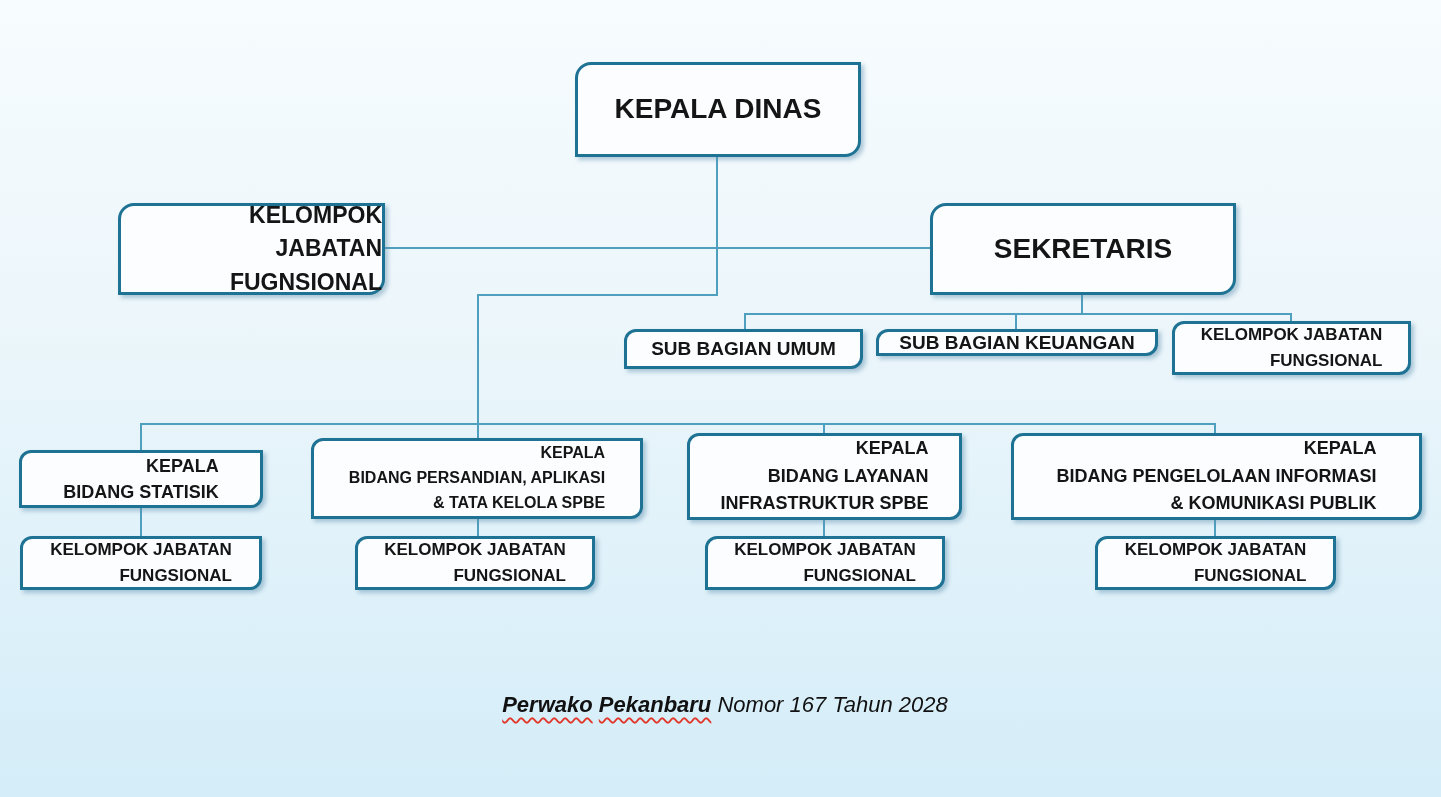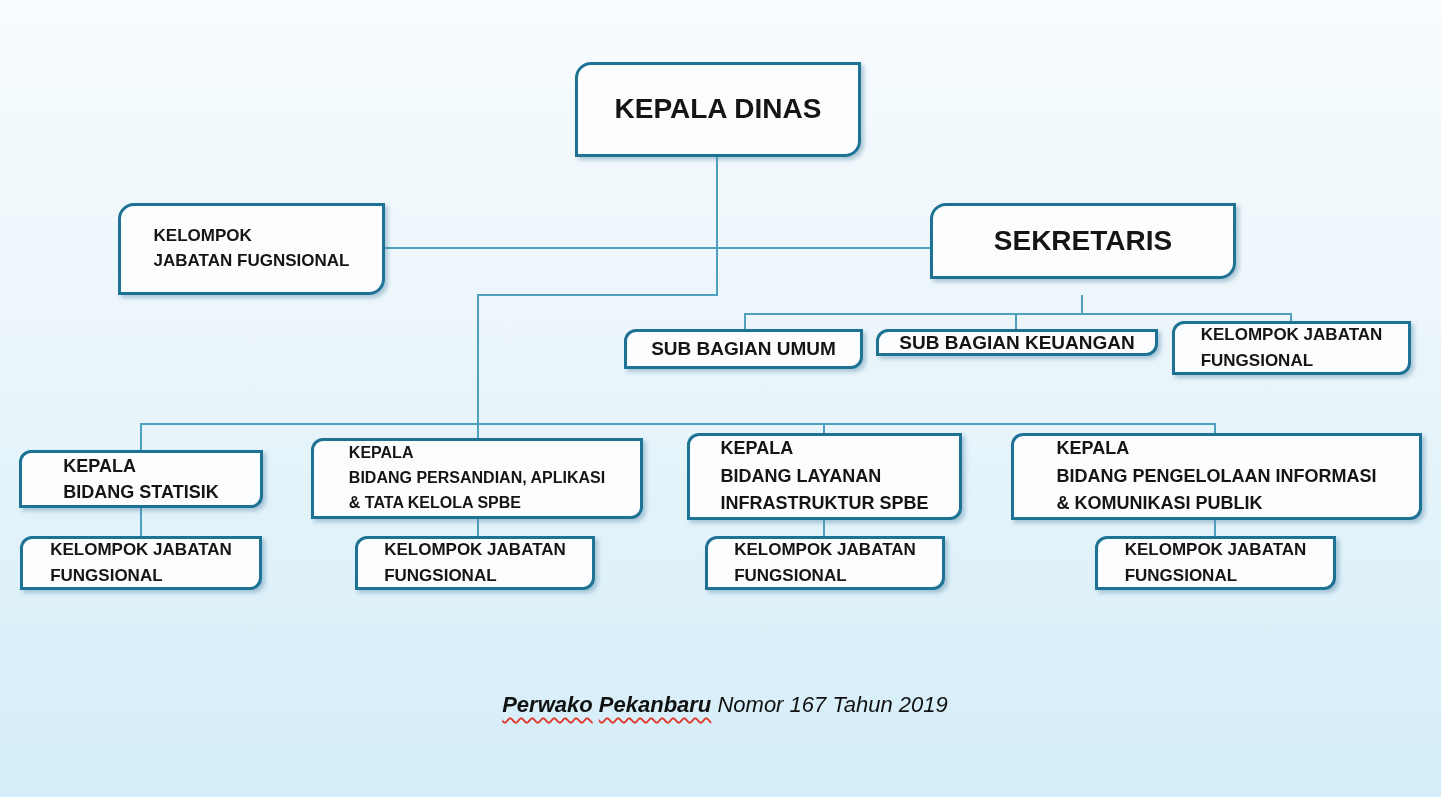--- a/index.html
+++ b/index.html
@@ -10,21 +10,21 @@
     background:linear-gradient(180deg,#f7fcfe 0%,#ecf6fb 40%,#d4edf8 100%);
     overflow:hidden;
   }
   .node{
     position:absolute;
     background:#fbfdfe;
     border:3px solid var(--border,#1e7293);
     border-radius:16px 0 16px 0;
     box-shadow:3px 3px 4px rgba(90,140,170,.45);
     display:flex;align-items:center;justify-content:center;
-    text-align:left;
+    text-align:right;
     color:#151515;
     font-weight:bold;
     white-space:pre-line;
     box-sizing:border-box;
     line-height:1.45;
   }
   .node.small{border-radius:12px 0 12px 0;border-width:3px;}
   .line{
     position:absolute;
     background:var(--connector,#4f9fbf);
@@ -64,24 +64,24 @@
   <div class="line" style="left:744px;top:313px;width:2px;height:17px;"></div>
   <div class="line" style="left:1015px;top:313px;width:2px;height:17px;"></div>
   <div class="line" style="left:1290px;top:313px;width:2px;height:9px;"></div>
   <div class="line" style="left:140px;top:508px;width:2px;height:29px;"></div>
   <div class="line" style="left:477px;top:518px;width:2px;height:19px;"></div>
   <div class="line" style="left:823px;top:519px;width:2px;height:18px;"></div>
   <div class="line" style="left:1214px;top:519px;width:2px;height:18px;"></div>
 
   <div class="node" style="left:575px;top:62px;width:286px;height:95px;font-size:28px;">KEPALA DINAS</div>
 
-  <div class="node" style="left:118px;top:203px;width:267px;height:92px;font-size:17px;">KELOMPOK
+  <div class="node" style="left:118px;top:203px;width:267px;height:92px;font-size:23px;">KELOMPOK
 JABATAN FUGNSIONAL</div>
 
-  <div class="node" style="left:930px;top:203px;width:306px;height:76px;font-size:28px;">SEKRETARIS</div>
+  <div class="node" style="left:930px;top:203px;width:306px;height:92px;font-size:28px;">SEKRETARIS</div>
 
   <div class="node small" style="left:624px;top:329px;width:239px;height:40px;font-size:19px;">SUB BAGIAN UMUM</div>
 
   <div class="node small" style="left:876px;top:329px;width:282px;height:27px;font-size:19px;">SUB BAGIAN KEUANGAN</div>
 
   <div class="node small" style="left:1172px;top:321px;width:239px;height:54px;font-size:17px;line-height:1.55;">KELOMPOK JABATAN
 FUNGSIONAL</div>
 
   <div class="node small" style="left:19px;top:450px;width:244px;height:58px;font-size:18px;">KEPALA
 BIDANG STATISIK</div>
@@ -103,15 +103,15 @@
   <div class="node small" style="left:705px;top:536px;width:240px;height:54px;font-size:17px;line-height:1.55;">KELOMPOK JABATAN
 FUNGSIONAL</div>
 
   <div class="node small" style="left:1011px;top:433px;width:411px;height:87px;font-size:18px;line-height:1.55;">KEPALA
 BIDANG PENGELOLAAN INFORMASI
 &amp; KOMUNIKASI PUBLIK</div>
 
   <div class="node small" style="left:1095px;top:536px;width:241px;height:54px;font-size:17px;line-height:1.55;">KELOMPOK JABATAN
 FUNGSIONAL</div>
 
-  <div class="caption"><span class="spellcheck">Perwako</span> <span class="spellcheck">Pekanbaru</span> <span>Nomor 167 Tahun 2019</span></div>
+  <div class="caption"><span class="spellcheck">Perwako</span> <span class="spellcheck">Pekanbaru</span> <span>Nomor 167 Tahun 2028</span></div>
 
 </div>
 
 </body></html>

